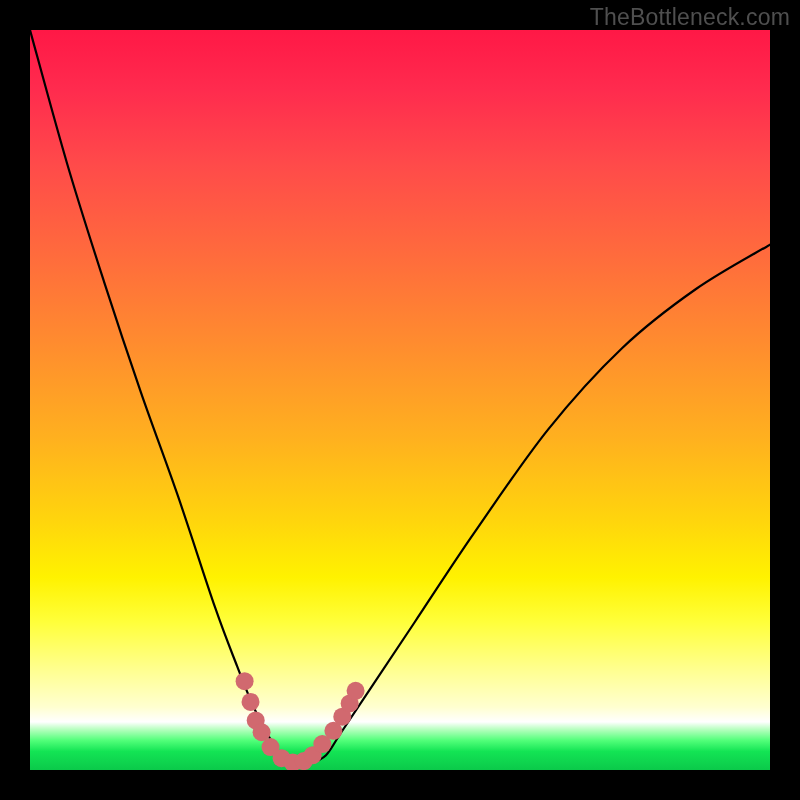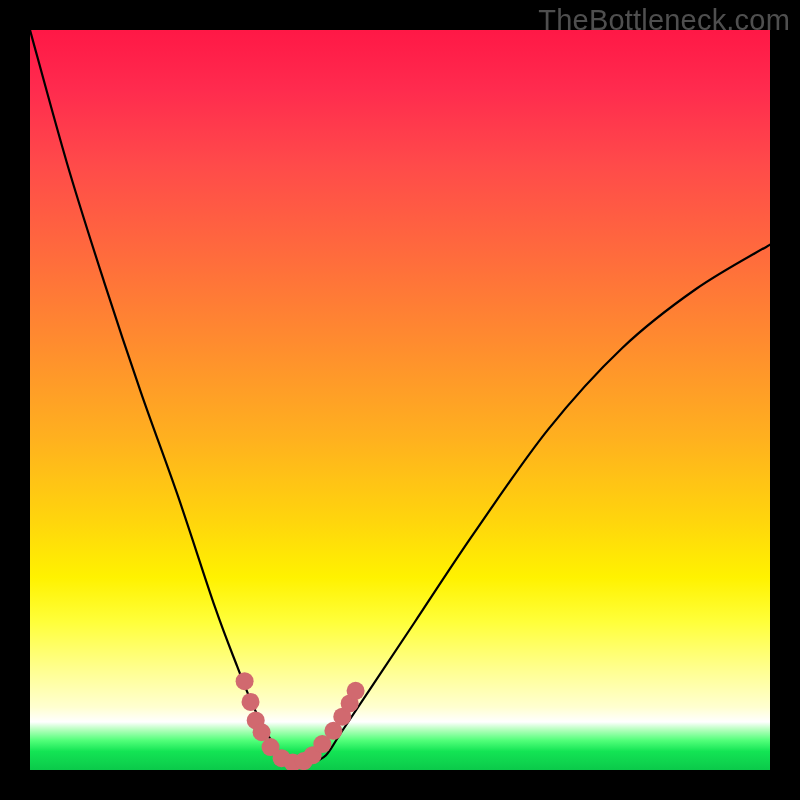--- a/index.html
+++ b/index.html
@@ -56,21 +56,21 @@
     position: absolute;
     top: 0; left: 0;
     width: 100%;
     height: 100%;
     overflow: visible;
   }
   .watermark {
     position: absolute;
     top: 4px;
     right: 10px;
-    font-size: 29px;
+    font-size: 23px;
     font-weight: 500;
     letter-spacing: 0.2px;
     color: #4f4f4f;
   }
 </style>
 </head>
 <body>
 
 <div class="frame">
   <div class="plot-area">

